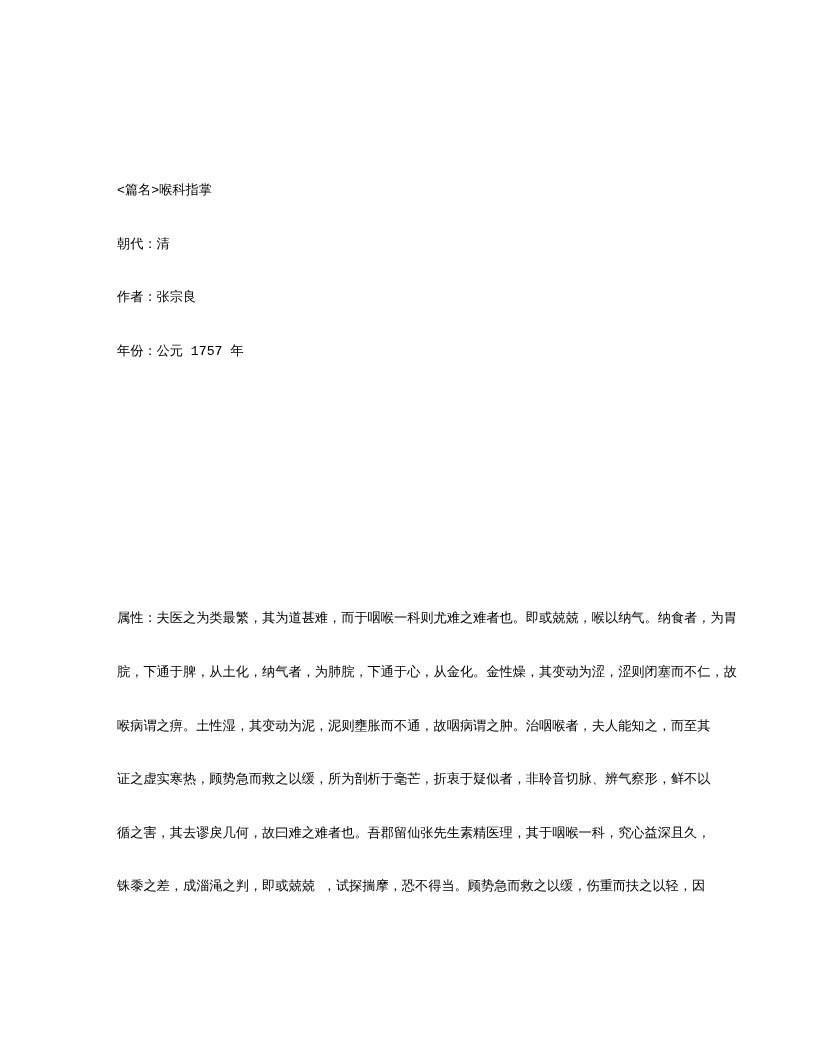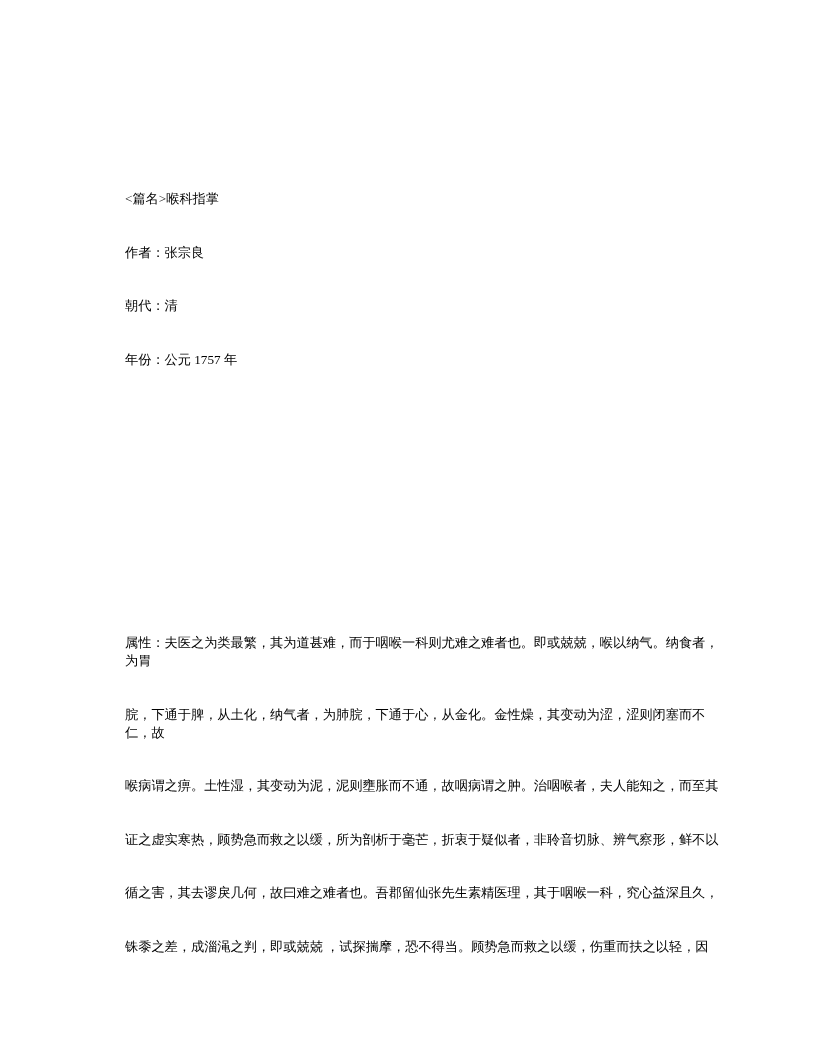--- a/index.html
+++ b/index.html
@@ -28,43 +28,44 @@
     left: 117px;
     top: 93px;
     width: 620px;
     font-size: 13.2px;
     line-height: 17.85px;
     white-space: pre-wrap;
     word-break: break-all;
     letter-spacing: 0;
   }
   .block {
-    margin: 8px;
+    margin: 0;
     padding: 0;
+    font-family: Liberation Mono, monospace;
   }
   .line {
     display: block;
     white-space: pre-wrap;
     min-height: 17.85px;
   }
   .blank-line {
     display: block;
     height: 17.85px;
   }
 </style>
 </head>
 <body>
 
 <div id="page">
   <div class="text-body">
 
     <div class="block">
       <span class="line">&lt;篇名&gt;喉科指掌</span>
+      <span class="line">朝代：清</span>
       <span class="line">作者：张宗良</span>
-      <span class="line">朝代：清</span>
       <span class="line">年份：公元 1757 年</span>
     </div>
 
     <span class="blank-line"></span>
     <span class="blank-line"></span>
 
     <div class="block">
       <span class="line">属性：夫医之为类最繁，其为道甚难，而于咽喉一科则尤难之难者也。即或兢兢，喉以纳气。纳食者，为胃</span>
       <span class="line">脘，下通于脾，从土化，纳气者，为肺脘，下通于心，从金化。金性燥，其变动为涩，涩则闭塞而不仁，故</span>
       <span class="line">喉病谓之痹。土性湿，其变动为泥，泥则壅胀而不通，故咽病谓之肿。治咽喉者，夫人能知之，而至其</span>

